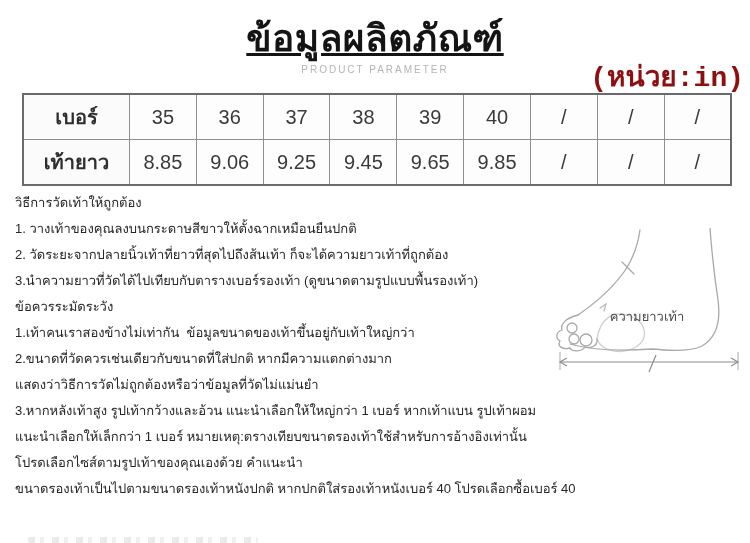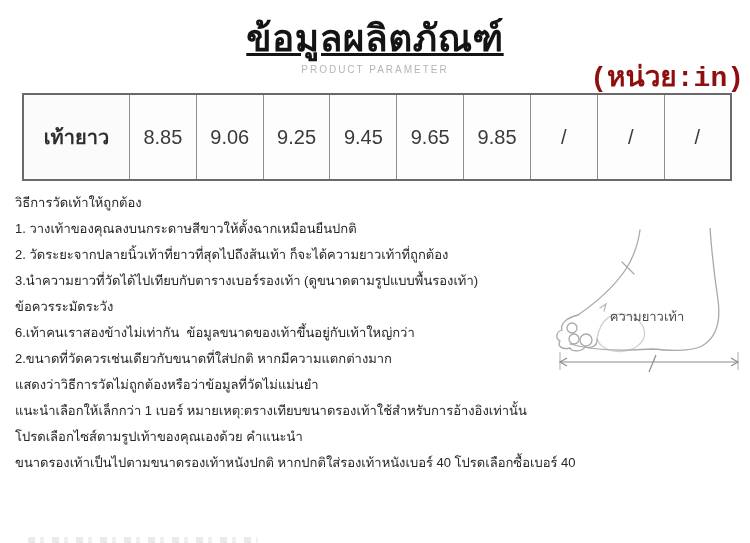--- a/index.html
+++ b/index.html
@@ -61,20 +61,32 @@
 </style>
 </head>
 <body>
 
 <div class="page-title">ข้อมูลผลิตภัณฑ์</div>
 <div class="page-subtitle">PRODUCT PARAMETER</div>
 <div class="unit-note">(หน่วย:in)</div>
 
 <table class="size-table">
   <tbody>
+    <tr id="size-row">
+      <td class="label">เบอร์</td>
+    <td>35</td>
+        <td>36</td>
+        <td>37</td>
+        <td>38</td>
+        <td>39</td>
+        <td>40</td>
+        <td>/</td>
+        <td>/</td>
+        <td>/</td>
+      </tr>
     <tr id="foot-length-row">
       <td class="label">เท้ายาว</td>
     <td>8.85</td>
         <td>9.06</td>
         <td>9.25</td>
         <td>9.45</td>
         <td>9.65</td>
         <td>9.85</td>
         <td>/</td>
         <td>/</td>
@@ -82,23 +94,24 @@
       </tr>
   </tbody>
 </table>
 
 <div class="instructions" id="instructions">
     <div class="line">วิธีการวัดเท้าให้ถูกต้อง</div>
     <div class="line">1. วางเท้าของคุณลงบนกระดาษสีขาวให้ตั้งฉากเหมือนยืนปกติ</div>
     <div class="line">2. วัดระยะจากปลายนิ้วเท้าที่ยาวที่สุดไปถึงส้นเท้า ก็จะได้ความยาวเท้าที่ถูกต้อง</div>
     <div class="line">3.นำความยาวที่วัดได้ไปเทียบกับตารางเบอร์รองเท้า (ดูขนาดตามรูปแบบพื้นรองเท้า)</div>
     <div class="line">ข้อควรระมัดระวัง</div>
-    <div class="line">6.เท้าคนเราสองข้างไม่เท่ากัน  ข้อมูลขนาดของเท้าขึ้นอยู่กับเท้าใหญ่กว่า</div>
+    <div class="line">1.เท้าคนเราสองข้างไม่เท่ากัน  ข้อมูลขนาดของเท้าขึ้นอยู่กับเท้าใหญ่กว่า</div>
     <div class="line">2.ขนาดที่วัดควรเช่นเดียวกับขนาดที่ใส่ปกติ หากมีความแตกต่างมาก</div>
     <div class="line">แสดงว่าวิธีการวัดไม่ถูกต้องหรือว่าข้อมูลที่วัดไม่แม่นยำ</div>
+    <div class="line">3.หากหลังเท้าสูง รูปเท้ากว้างและอ้วน แนะนำเลือกให้ใหญ่กว่า 1 เบอร์ หากเท้าแบน รูปเท้าผอม</div>
     <div class="line">แนะนำเลือกให้เล็กกว่า 1 เบอร์ หมายเหตุ:ตรางเทียบขนาดรองเท้าใช้สำหรับการอ้างอิงเท่านั้น</div>
     <div class="line">โปรดเลือกไซส์ตามรูปเท้าของคุณเองด้วย คำแนะนำ</div>
     <div class="line">ขนาดรองเท้าเป็นไปตามขนาดรองเท้าหนังปกติ หากปกติใส่รองเท้าหนังเบอร์ 40 โปรดเลือกซื้อเบอร์ 40</div>
   </div>
 
 <div class="foot-figure">
   <svg viewBox="0 0 195 150">
     <g fill="none" stroke="#a9a9a9" stroke-width="1.3" stroke-linecap="round">
 
       <path d="M158,0 C160,28 163,52 166,72 C169,94 164,110 150,118 C142,122 128,123 112,122"></path>

